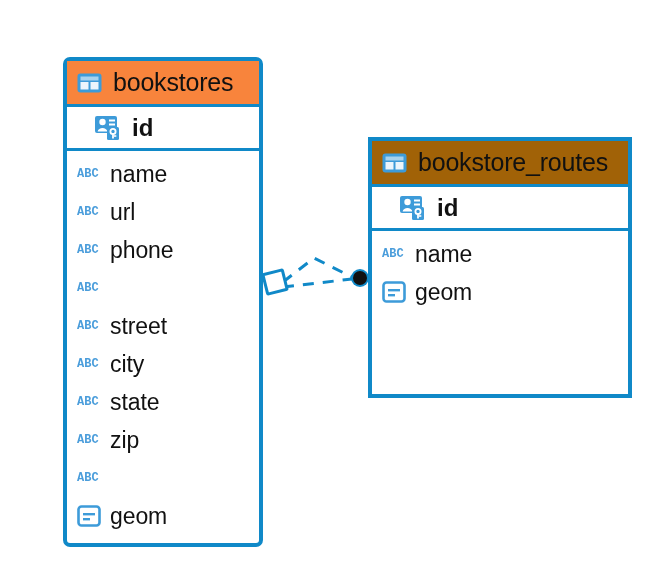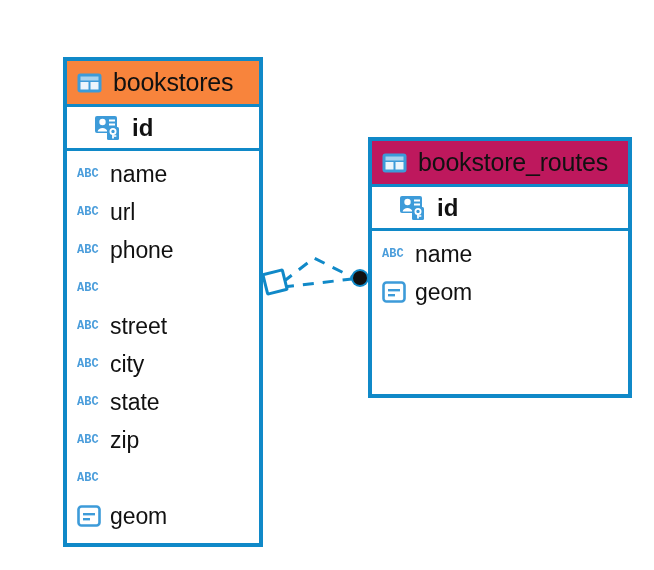--- a/index.html
+++ b/index.html
@@ -30,21 +30,21 @@
 
   .entity-header {
     display: flex;
     align-items: center;
     box-sizing: border-box;
     height: 46px;
     padding-left: 9px;
     border-bottom: 3px solid #1089c8;
   }
   .entity-header.orange { background: #f8843c; }
-  .entity-header.gray   { background: #be185d; }
+  .entity-header.gray   { background: #a16207; }
 
   .entity-title {
     font-size: 25px;
     color: #111111;
     margin-left: 10px;
     white-space: nowrap;
     letter-spacing: -0.2px;
   }
 
   .pk-row {
@@ -125,21 +125,21 @@
     <g>
       <rect x="265" y="272" width="20" height="20" rx="1" transform="rotate(-14 275 282)" fill="#ffffff" stroke="#1089c8" stroke-width="3"></rect>
     </g>
 
     <g>
       <circle cx="360" cy="278" r="9" fill="#1089c8"></circle>
       <circle cx="360" cy="278" r="7" fill="#111111"></circle>
     </g>
   </svg>
 
-  <div class="entity" style="left:63px; top:57px; width:200px; height:490px;">
+  <div class="entity" style="left:63px; top:57px; width:200px; height:490px;border-radius:7px;">
 
     <div class="entity-header orange">
       <span class="icon">
         <svg width="27" height="24" viewBox="0 0 27 24">
           <rect x="1.5" y="2.5" width="24" height="19" rx="3" fill="#3d9bd9"></rect>
           <rect x="4.5" y="5.5" width="18" height="4" fill="#ffffff" opacity="0.55"></rect>
           <rect x="4.5" y="11" width="8" height="7.5" fill="#ffffff" opacity="0.9"></rect>
           <rect x="14.5" y="11" width="8" height="7.5" fill="#ffffff" opacity="0.9"></rect>
         </svg>
       </span>

